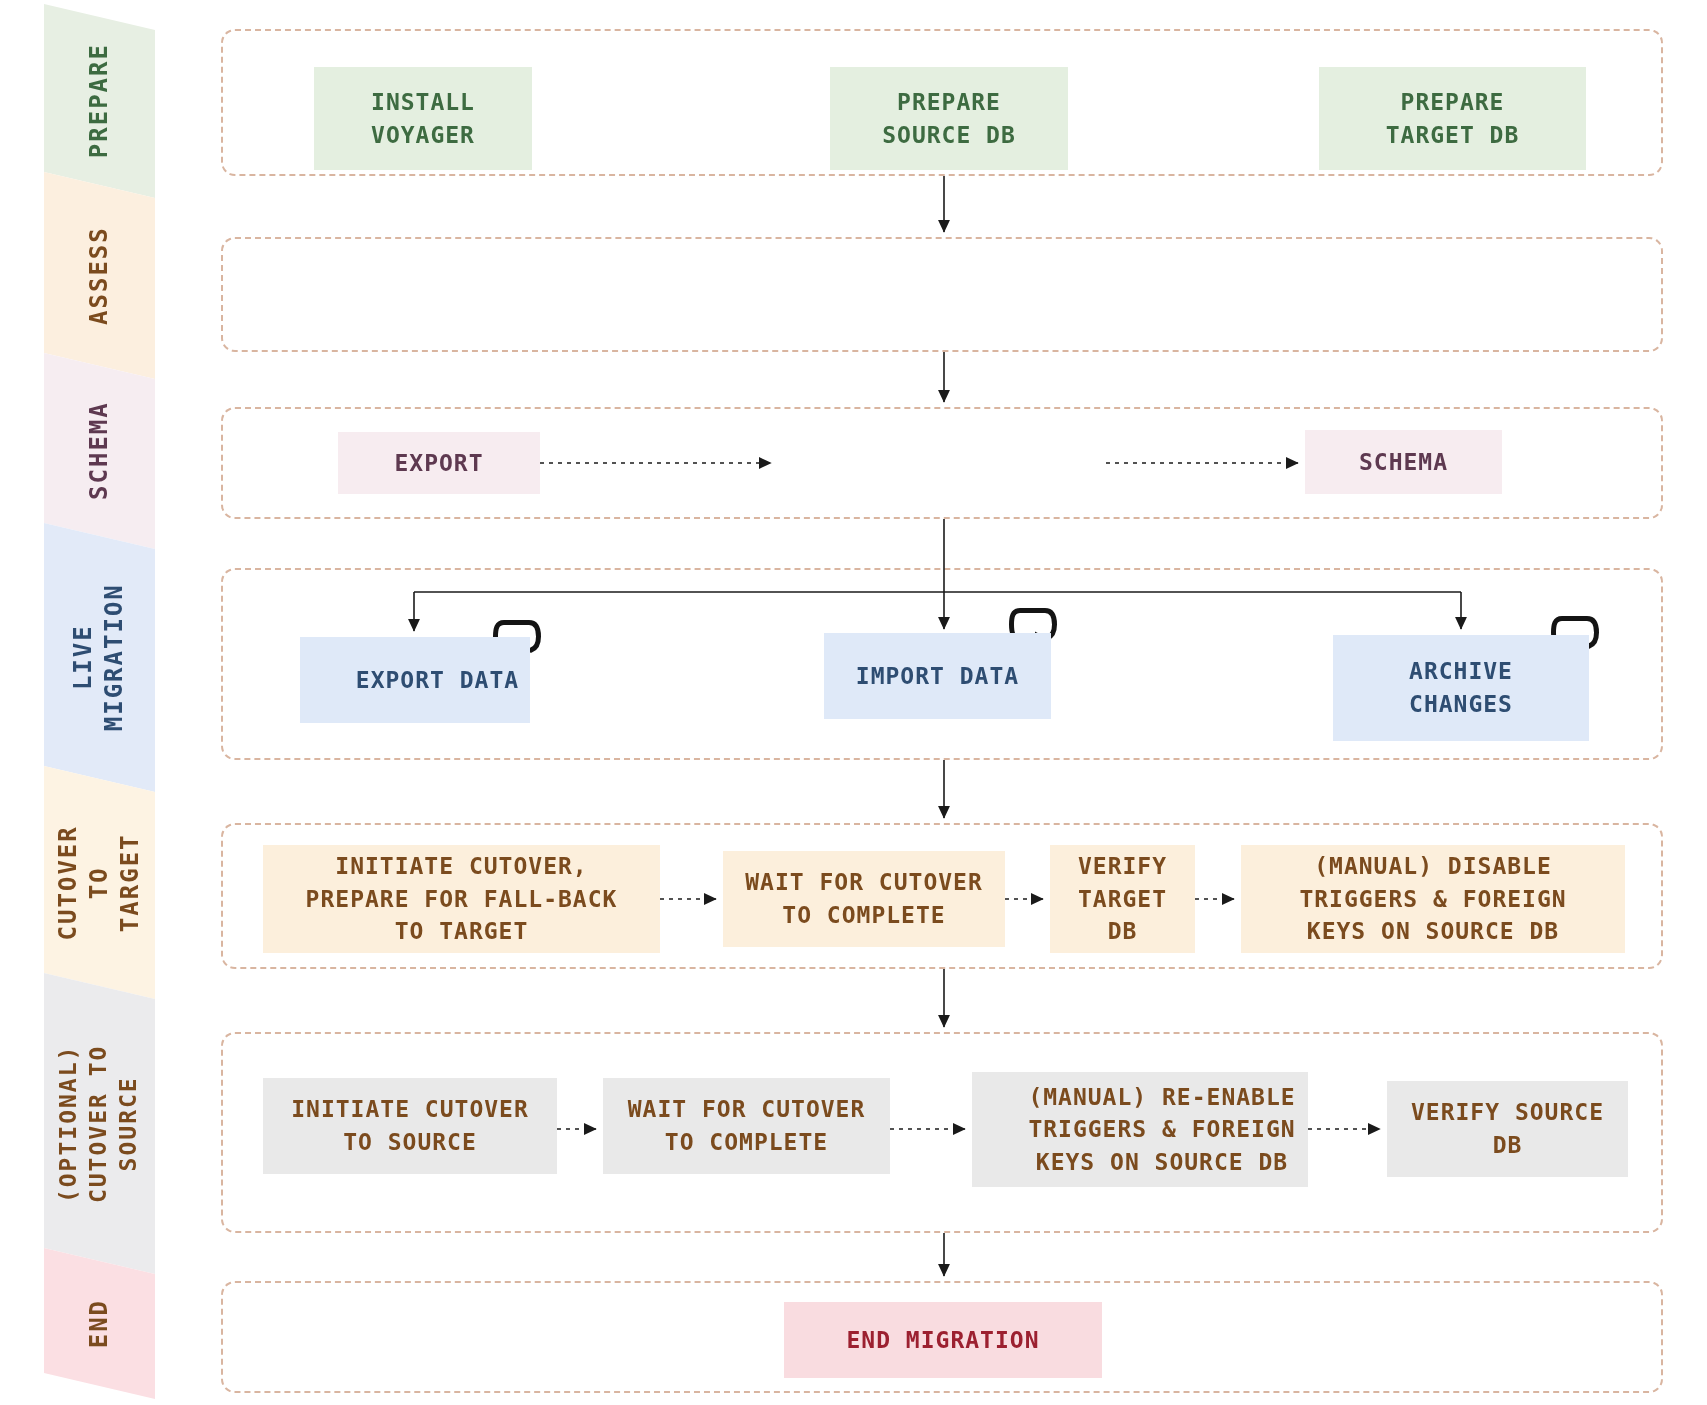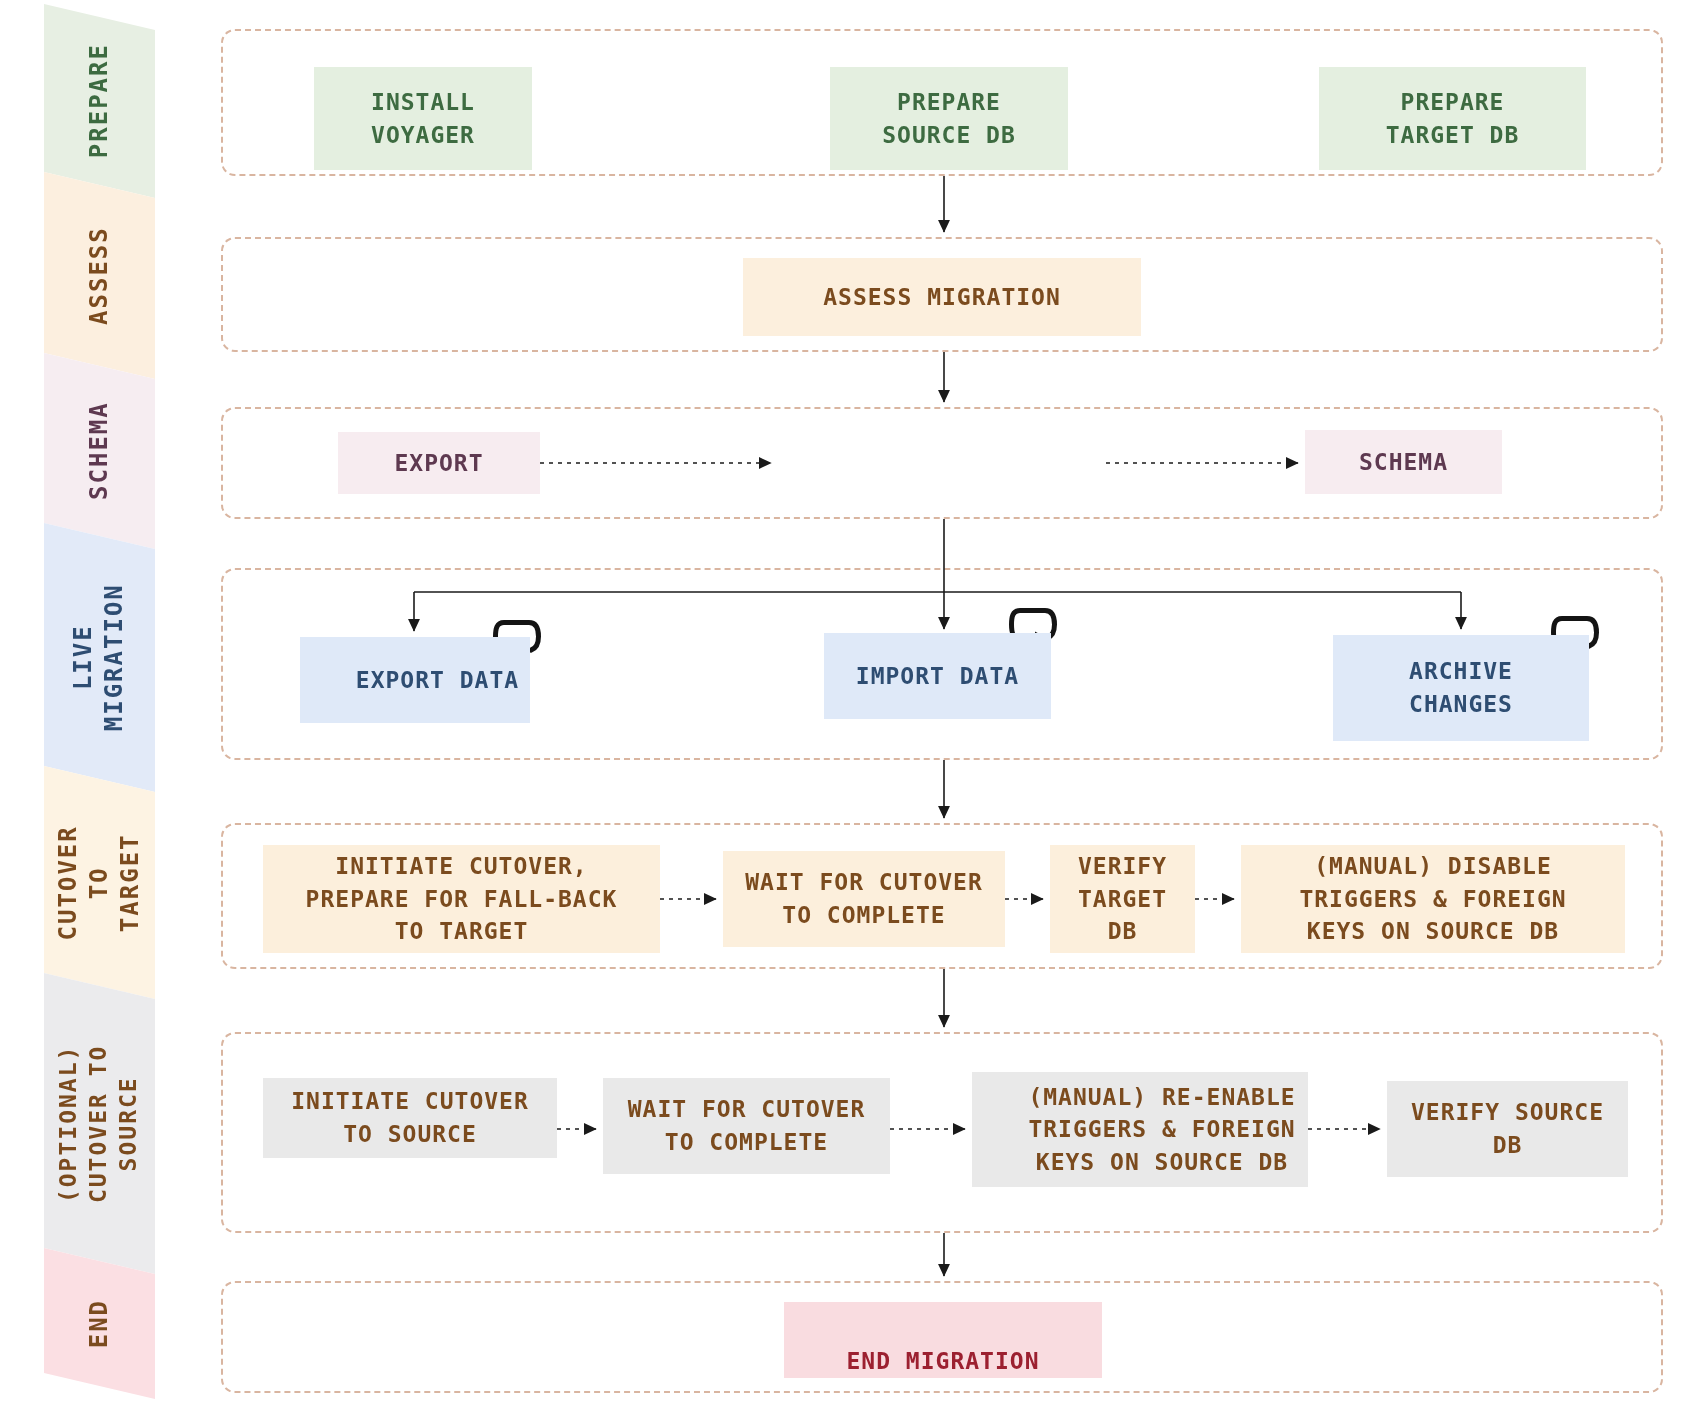--- a/index.html
+++ b/index.html
@@ -141,23 +141,20 @@
   </div>
   <div class="node" style="left: 830px; top: 67px; width: 238px; height: 103px; background: rgb(228, 239, 224);">
     <span class="node-label" style="color: rgb(61, 107, 65);">PREPARE
 SOURCE DB</span>
   </div>
   <div class="node" style="left: 1319px; top: 67px; width: 267px; height: 103px; background: rgb(228, 239, 224);">
     <span class="node-label" style="color: rgb(61, 107, 65);">PREPARE
 TARGET DB</span>
   </div>
 
-  <div class="node" style="left: 743px; top: 258px; width: 398px; height: 78px; background: rgb(252, 239, 221);">
-    <span class="node-label" style="color: rgb(123, 75, 30);">ASSESS MIGRATION</span>
-  </div>
 
   <div class="node" style="left: 338px; top: 432px; width: 202px; height: 62px; background: rgb(247, 236, 240);">
     <span class="node-label" style="color: rgb(94, 57, 80);">EXPORT</span>
   </div>
   <div class="node" style="left: 1305px; top: 430px; width: 197px; height: 64px; background: rgb(247, 236, 240);">
     <span class="node-label" style="color: rgb(94, 57, 80);">SCHEMA</span>
   </div>
 
   <div class="node" style="left: 300px; top: 637px; width: 230px; height: 86px; background: rgb(223, 233, 248); padding-left: 45px;">
     <span class="node-label" style="color: rgb(46, 77, 114);">EXPORT DATA</span>
@@ -183,35 +180,35 @@
     <span class="node-label" style="color: rgb(123, 75, 30);">VERIFY
 TARGET
 DB</span>
   </div>
   <div class="node" style="left: 1241px; top: 845px; width: 384px; height: 108px; background: rgb(252, 239, 220);">
     <span class="node-label" style="color: rgb(123, 75, 30);">(MANUAL) DISABLE
 TRIGGERS &amp; FOREIGN
 KEYS ON SOURCE DB</span>
   </div>
 
-  <div class="node" style="left: 263px; top: 1078px; width: 294px; height: 80px; background: rgb(233, 233, 233);">
+  <div class="node" style="left: 263px; top: 1078px; width: 294px; height: 96px; background: rgb(233, 233, 233);">
     <span class="node-label" style="color: rgb(123, 75, 30);">INITIATE CUTOVER
 TO SOURCE</span>
   </div>
   <div class="node" style="left: 603px; top: 1078px; width: 287px; height: 96px; background: rgb(233, 233, 233);">
     <span class="node-label" style="color: rgb(123, 75, 30);">WAIT FOR CUTOVER
 TO COMPLETE</span>
   </div>
   <div class="node" style="left: 972px; top: 1072px; width: 336px; height: 115px; background: rgb(233, 233, 233); padding-left: 44px;">
     <span class="node-label" style="color: rgb(123, 75, 30);">(MANUAL) RE-ENABLE
 TRIGGERS &amp; FOREIGN
 KEYS ON SOURCE DB</span>
   </div>
   <div class="node" style="left: 1387px; top: 1081px; width: 241px; height: 96px; background: rgb(233, 233, 233);">
     <span class="node-label" style="color: rgb(123, 75, 30);">VERIFY SOURCE
 DB</span>
   </div>
 
-  <div class="node" style="left: 784px; top: 1302px; width: 318px; height: 76px; background: rgb(249, 220, 224); align-items: flex-end;">
+  <div class="node" style="left: 784px; top: 1302px; width: 318px; height: 76px; background: rgb(249, 220, 224);">
     <span class="node-label" style="color: rgb(156, 32, 48);">END MIGRATION</span>
   </div>
 
 </div>
 
 </body></html>

